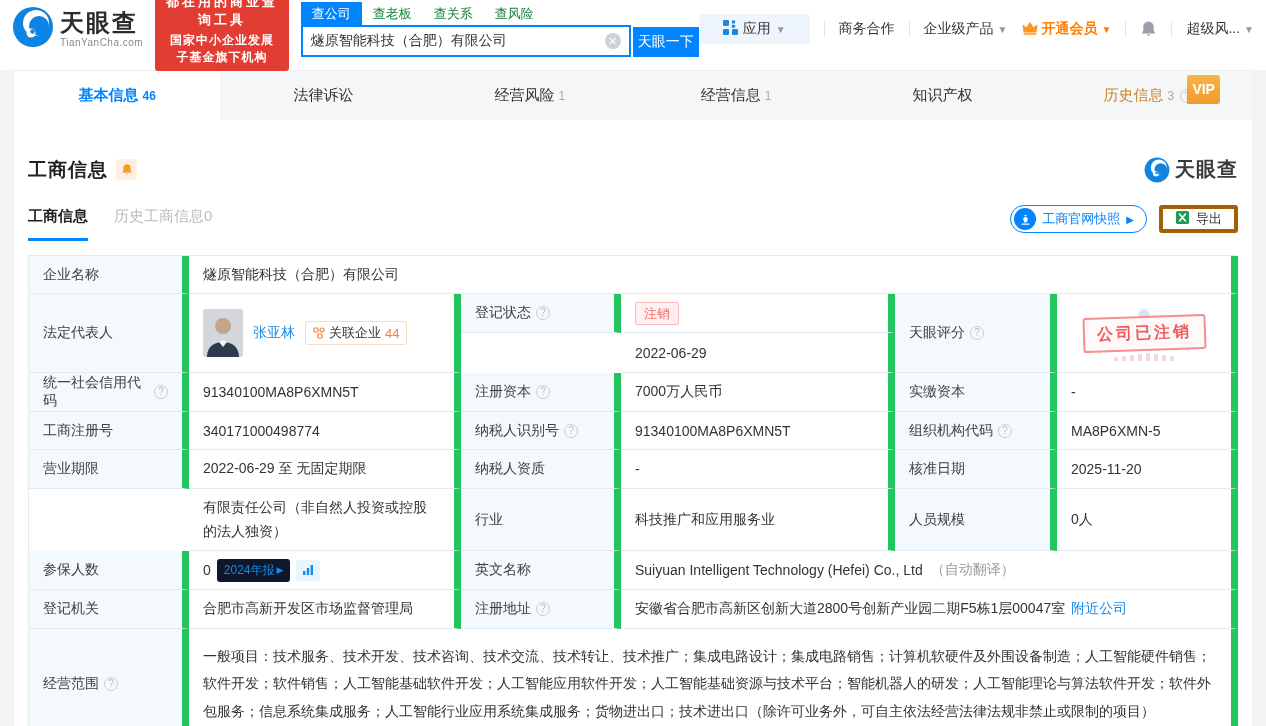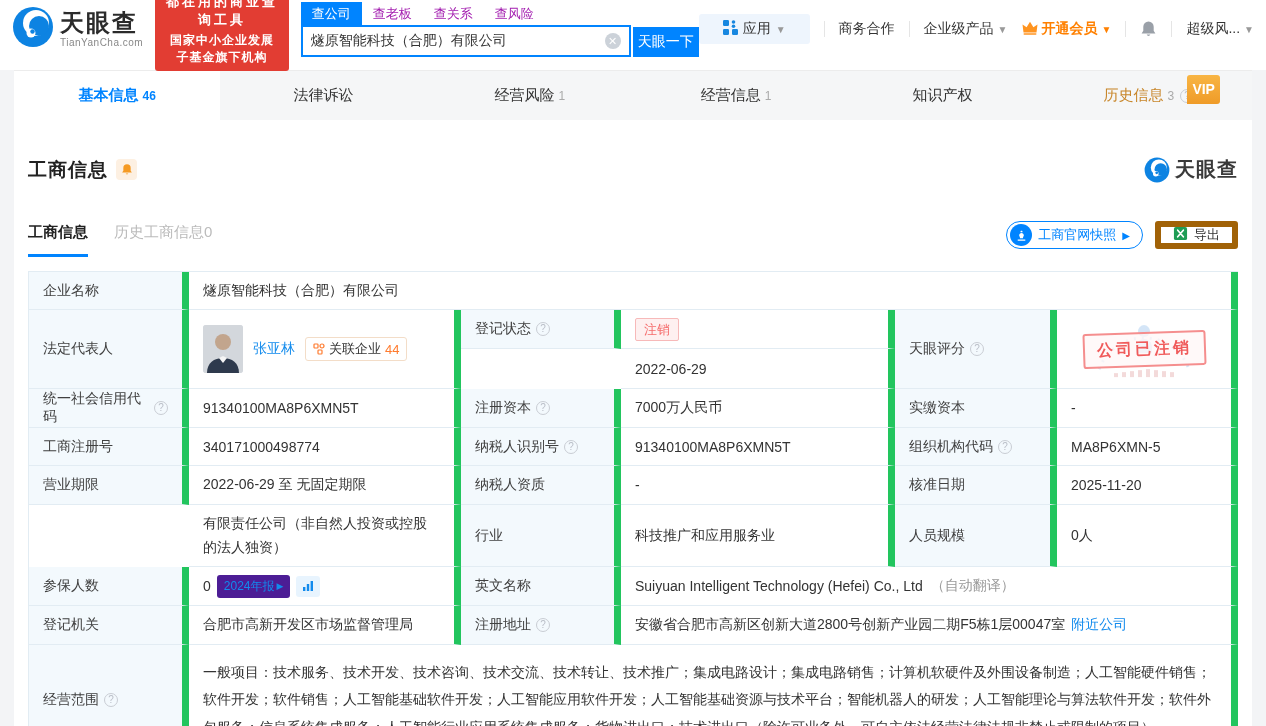--- a/index.html
+++ b/index.html
@@ -8,21 +8,21 @@
   .tyc-header { height:58px; display:flex; align-items:center; padding:0 12px; background:#fff; }
   .logo-wrap { display:flex; align-items:center; gap:6px; }
   .logo-text { display:flex; flex-direction:column; line-height:1; }
   .logo-title { font-size:24px; font-weight:bold; color:#2b2b2b; letter-spacing:2px; }
   .logo-domain { font-size:10px; color:#888; margin-top:3px; letter-spacing:.5px;}
   .red-banner { margin-left:12px; background:#e23d33; color:#fff; border-radius:3px; padding:5px 10px; text-align:center; }
   .red-banner .l1 { font-size:13px; font-weight:bold; letter-spacing:3px; }
   .red-banner .l2 { font-size:12px; font-weight:bold; letter-spacing:1px; margin-top:3px;}
   .search-module { margin-left:12px; }
   .search-tabs { display:flex; width:330px; border-bottom:2px solid #0084ff; }
-  .search-tab { font-size:13px; color:#a21caf; padding:3px 11px 2px; cursor:pointer; }
+  .search-tab { font-size:13px; color:#15803d; padding:3px 11px 2px; cursor:pointer; }
   .search-tab.active { background:#0084ff; color:#fff; }
   .search-row { display:flex; }
   .search-box { width:330px; height:30px; border:2px solid #0084ff; border-top:none; display:flex; align-items:center; background:#fff;}
   .search-box input { flex:1; border:none; outline:none; font-size:14px; color:#333; padding:0 8px; font-family:inherit; background:transparent;}
   .clear-btn { width:16px;height:16px;border-radius:50%;background:#ccd2d9;color:#fff;font-size:11px;line-height:16px;text-align:center;margin-right:8px;cursor:pointer;}
   .search-btn { width:66px; height:30px; margin-left:2px; background:#0084ff; color:#fff; border:none; font-size:14px; cursor:pointer; font-family:inherit;}
   .head-right { margin-left:auto; display:flex; align-items:center; gap:14px; font-size:14px; color:#333; white-space:nowrap;}
   .apps-chip { display:flex; align-items:center; gap:5px; background:#eef5fd; border-radius:3px; padding:6px 24px; cursor:pointer;}
   .caret { color:#999; font-size:10px; }
   .caret.orange { color:#ff8000; }
@@ -44,43 +44,43 @@
   
   .card { background:#fff; padding:0 14px 14px; min-height:606px; }
   .sec-head { display:flex; align-items:center; padding-top:36px; }
   .sec-title { font-size:19px; font-weight:bold; color:#222; letter-spacing:1px;}
   .bell-chip { width:21px; height:21px; background:#fdf0e2; border-radius:4px; margin-left:8px; display:flex; align-items:center; justify-content:center; cursor:pointer;}
   .watermark { margin-left:auto; display:flex; align-items:center; gap:5px; font-size:20px; font-weight:bold; color:#3a3a3a; letter-spacing:1px;}
   .sub-row { display:flex; align-items:flex-end; margin-top:22px; padding-bottom:0; }
   .sub-tabs { display:flex; gap:26px; }
   .sub-tab { font-size:15px; color:#bbb; padding-bottom:12px; cursor:pointer; }
   .sub-tab.active { color:#222; font-weight:bold; border-bottom:3px solid #0084ff; }
-  .sub-actions { margin-left:auto; display:flex; gap:12px; padding-bottom:8px;margin-top:16px;}
+  .sub-actions { margin-left:auto; display:flex; gap:12px; padding-bottom:8px;}
   .snap-btn { display:flex; align-items:center; gap:6px; border:1px solid #0084ff; color:#0084ff; border-radius:15px; height:28px; padding:0 12px 0 3px; font-size:13px; background:#fff; cursor:pointer; font-family:inherit;}
   .snap-circle { width:22px;height:22px;border-radius:50%;background:#0084ff; display:flex;align-items:center;justify-content:center;}
-  .export-btn { display:flex; align-items:center; gap:6px; border:6px solid #a16207; color:#333; border-radius:3px; height:28px; padding:0 12px; font-size:13px; background:#fff; cursor:pointer; font-family:inherit;}
+  .export-btn { display:flex; align-items:center; gap:6px; border:4px solid #a16207; color:#333; border-radius:3px; height:28px; padding:0 12px; font-size:13px; background:#fff; cursor:pointer; font-family:inherit;}
   
   .info-table { margin-top:14px; display:grid; width:100%;
     grid-template-columns:160px 272px 160px 274px 162px 1fr;
     grid-template-rows:38px 39px 40px 39px 38px 39px 62px 39px 39px auto;
     border-top:1px solid #e2ecf3; border-left:1px solid #e2ecf3; font-size:14px;}
   .cell { border-right:7px solid #22c55e; border-bottom:1px solid #e2ecf3; display:flex; align-items:center; padding:6px 14px; background:#fff; overflow:hidden;}
   .cell.lab { background:#f3f9fd; color:#404040; gap:5px;}
   .cell.val { color:#333; gap:6px;}
   .qicon { width:14px; height:14px; border:1px solid #c9cdd4; border-radius:50%; color:#b9bec7; font-size:10px; line-height:12px; text-align:center; display:inline-block; flex:none; cursor:pointer;}
   .link { color:#128bed; cursor:pointer; }
   .status-badge { color:#f56c6c; border:1px solid #f7b9b9; background:#fef0f0; font-size:13px; padding:2px 8px; border-radius:2px; line-height:17px;}
   .rep-wrap { display:flex; align-items:center; gap:10px; }
   .avatar { width:40px; height:48px; border-radius:3px; overflow:hidden; background:#d9dde2; flex:none; cursor:pointer;}
   .rel-badge { display:flex; align-items:center; gap:4px; border:1px solid #f3ddc8; border-radius:3px; padding:2px 7px; font-size:13px; color:#333; cursor:pointer; background:#fff;}
   .rel-badge .num { color:#ff7b2e; }
   .score-cell { position:relative; justify-content:center; }
   .stamp { position:relative; z-index:2; border:2px solid #f58e8e; color:#f05b5b; background:rgba(255,247,247,.75); font-size:16px; font-weight:bold; letter-spacing:3px; padding:5px 12px; border-radius:3px; transform:rotate(-2deg);}
   .gauge { position:absolute; z-index:1; opacity:.5; left:50%; top:50%; transform:translate(-50%,-52%);}
-  .annual-badge { display:flex; align-items:center; gap:2px; background:#4c1d95; color:#128bed; font-size:12px; border-radius:3px; padding:3px 7px; cursor:pointer;}
+  .annual-badge { display:flex; align-items:center; gap:2px; background:#0f172a; color:#128bed; font-size:12px; border-radius:3px; padding:3px 7px; cursor:pointer;}
   .trend-chip { display:flex; align-items:center; justify-content:center; background:#e8f4fe; border-radius:3px; width:24px; height:21px; cursor:pointer;}
   .scope-text { line-height:1.95; display:block; padding:10px 14px; align-self:center;}
   .cell.scope { align-items:flex-start; padding:4px 0; }
   .en-note { color:#999; margin-left:2px;}
 </style>
 </head>
 <body>
 
 <div class="tyc-header">
   <div class="logo-wrap">

